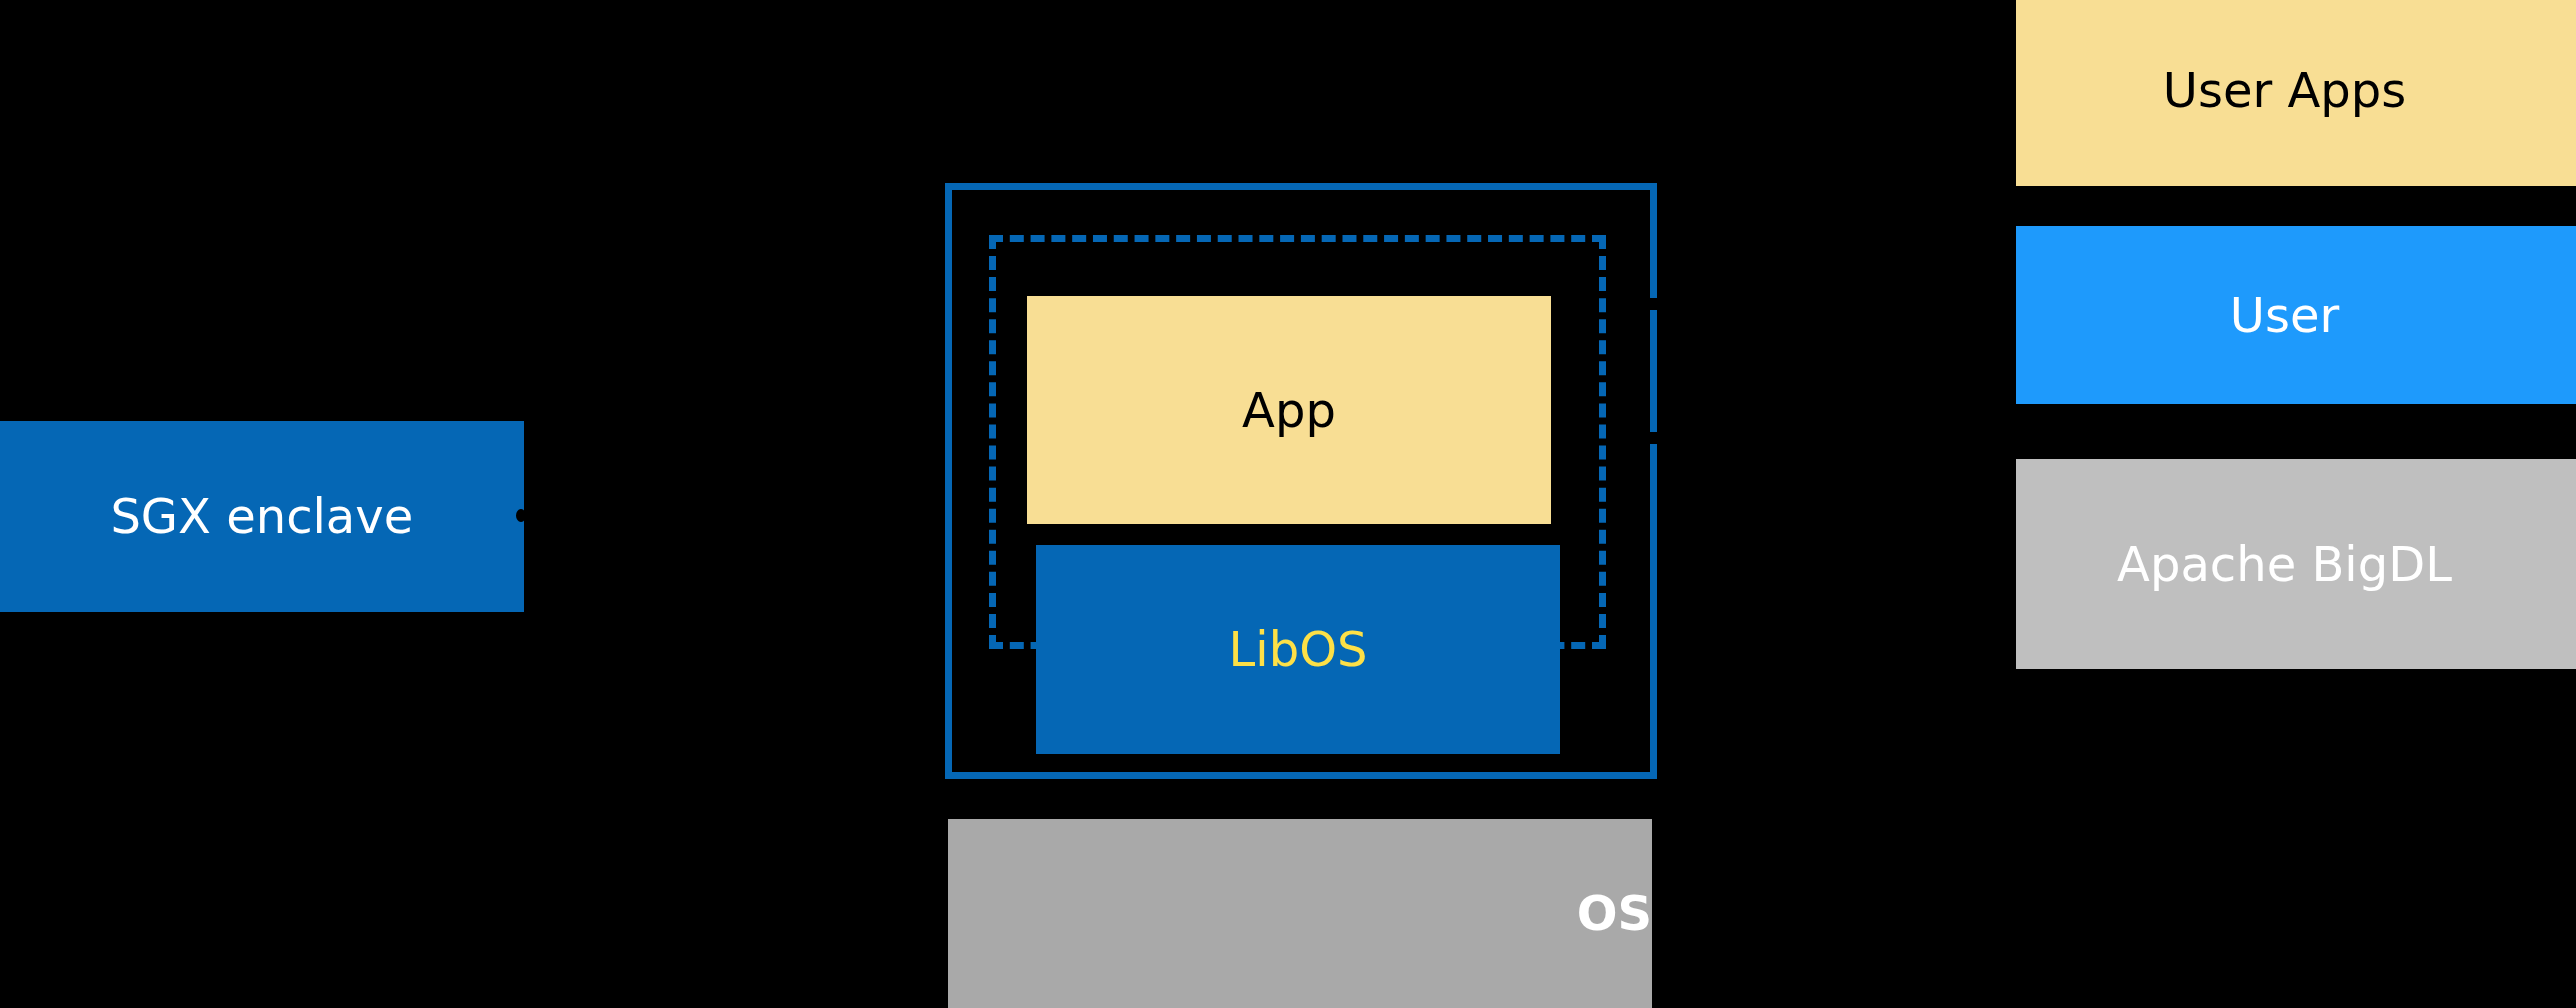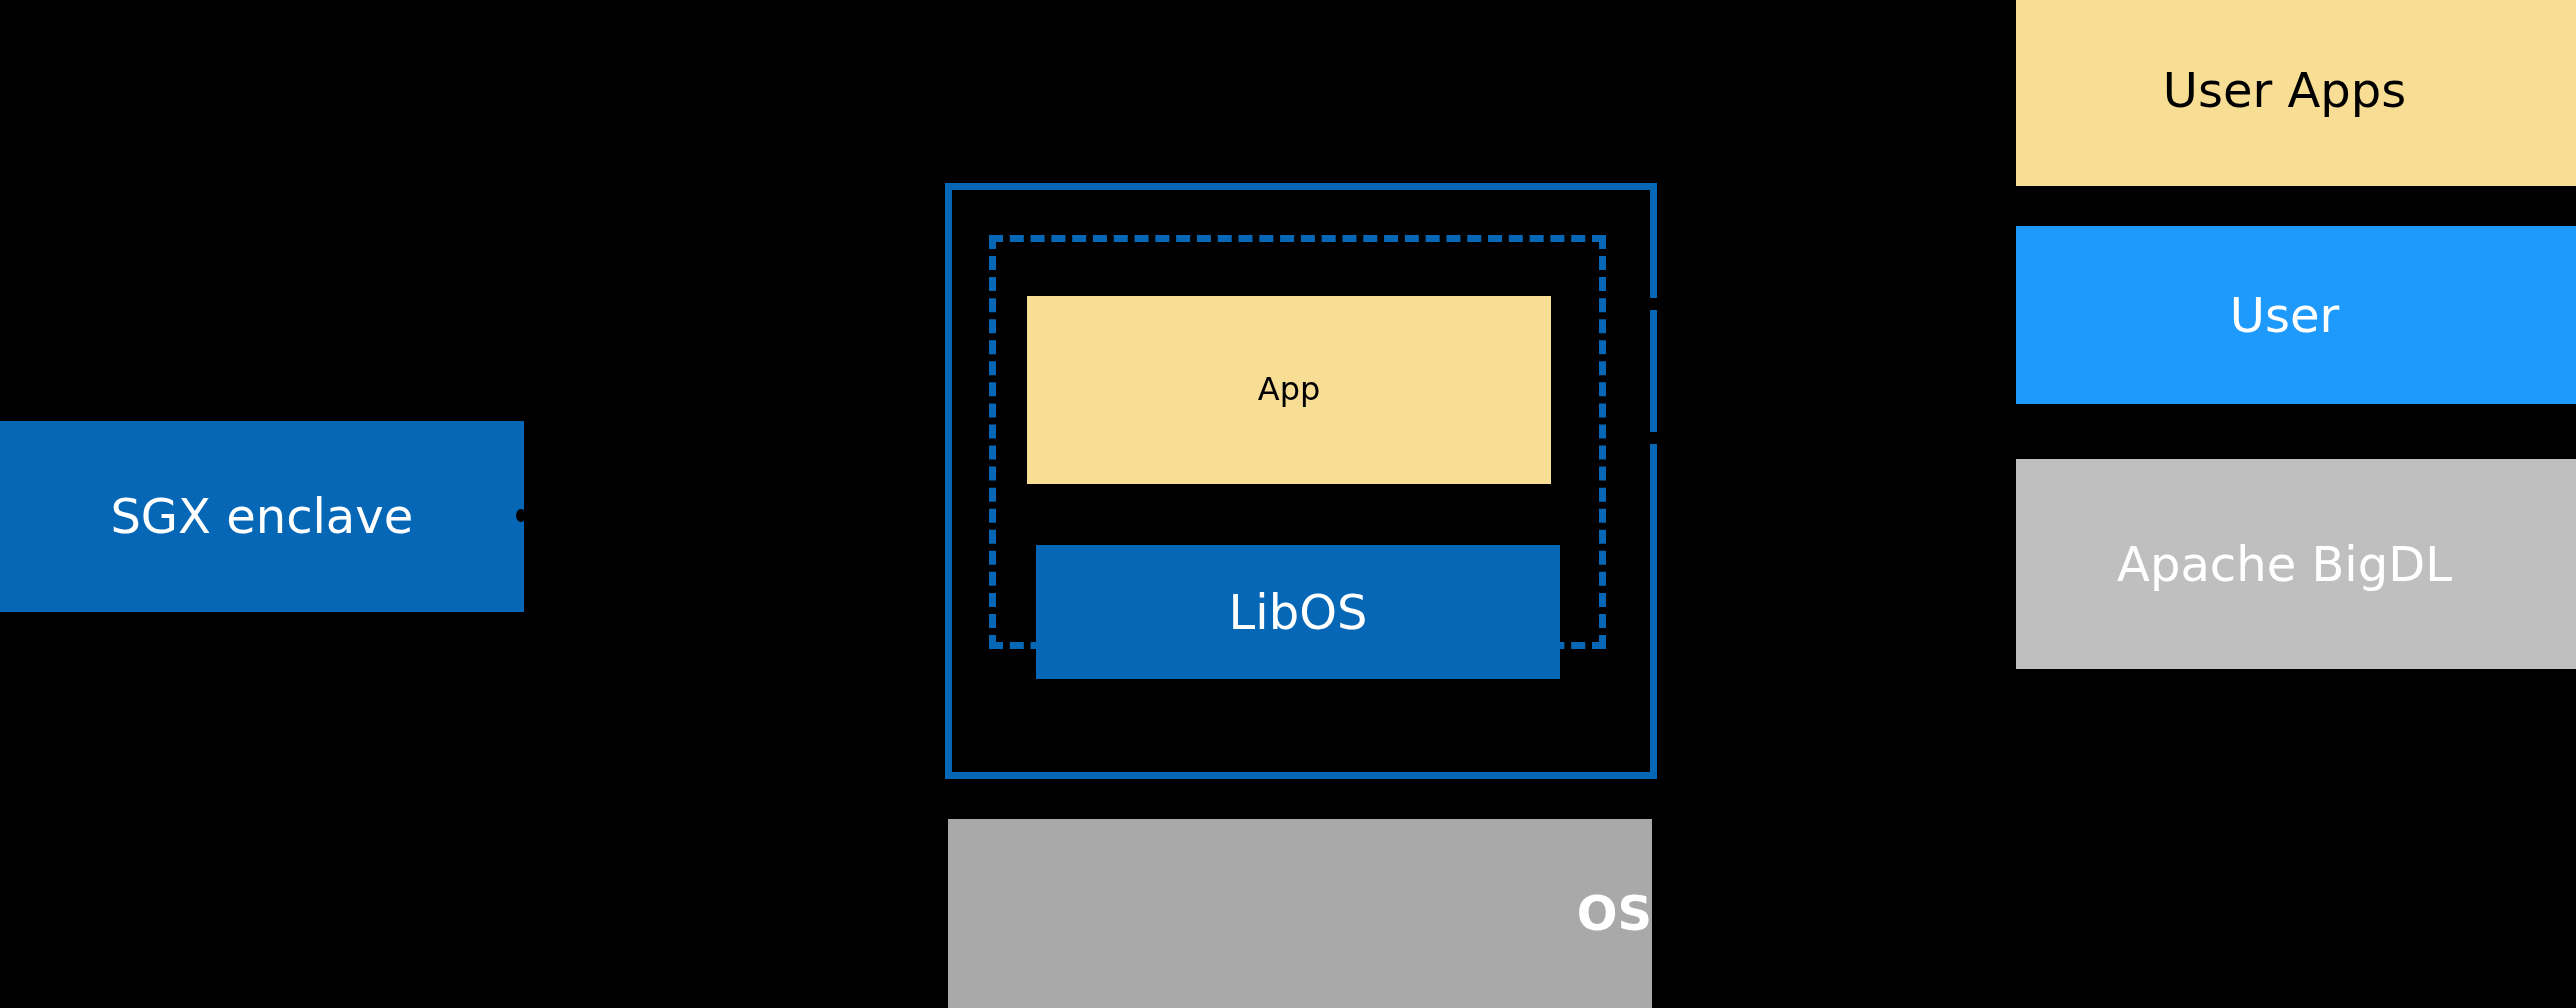--- a/index.html
+++ b/index.html
@@ -83,35 +83,35 @@
     height: 414px;
     border: 7.5px dashed #0567B5;
     background: transparent;
   }
 
   
   #app-box {
     left: 1027px;
     top: 296px;
     width: 524px;
-    height: 188px;
+    height: 228px;
     background: #F8DE94;
     color: #000000;
-    font-size: 32px;
+    font-size: 48px;
     font-weight: 400;
   }
 
   
   #libos-box {
     left: 1036px;
     top: 545px;
     width: 524px;
-    height: 134px;
+    height: 209px;
     background: #0567B5;
-    color: #ffffff;
+    color: #fde047;
     font-size: 48px;
     font-weight: 400;
   }
 
   
   #os-box {
     left: 948px;
     top: 819px;
     width: 704px;
     height: 189px;

